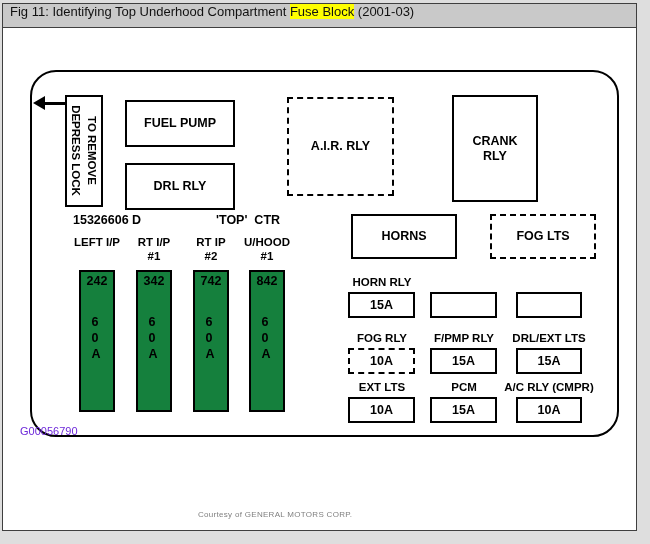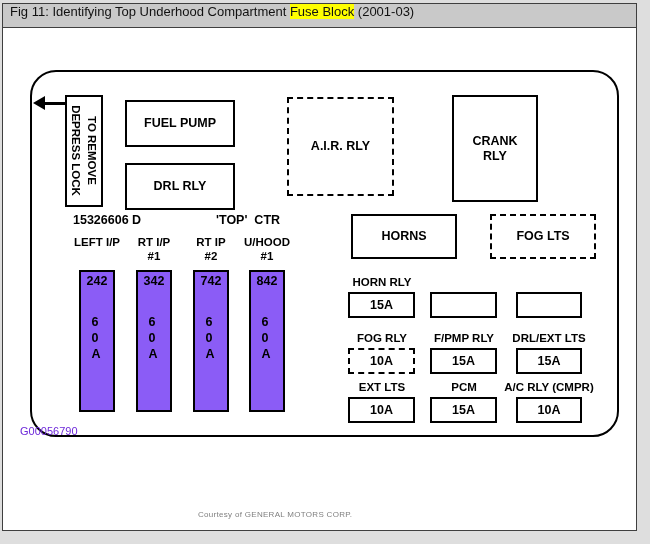--- a/index.html
+++ b/index.html
@@ -32,21 +32,21 @@
   .depress-inner { position:absolute; left:-39px; top:37px; width:110px; height:33px;
     transform:rotate(90deg); font-weight:bold; font-size:11.5px; line-height:16px;
     text-align:center; white-space:nowrap; }
 
   .txt { position:absolute; font-weight:bold; font-size:12.5px; color:#000; }
 
   .colhead { position:absolute; width:62px; font-weight:bold; font-size:11.5px;
     line-height:14px; text-align:center; }
 
   .fusecol { position:absolute; top:270px; width:36px; height:142px;
-    border:2.5px solid #000; background:#8b5cf6; }
+    border:2.5px solid #000; background:#15803d; }
   .fuse-id { margin-top:2px; text-align:center; font-weight:bold; font-size:12.5px; }
   .amp { width:11px; margin:26px auto 0; word-break:break-all;
     font-weight:bold; font-size:12.5px; line-height:16px; text-align:left; }
 
   .glabel { position:absolute; width:96px; font-weight:bold; font-size:11.5px;
     text-align:center; white-space:nowrap; }
 
   .gnum { position:absolute; left:20px; top:425px; font-size:11px; color:#6d28d9; }
   .courtesy { position:absolute; left:198px; top:510px; font-size:8px;
     color:#808080; letter-spacing:.3px; }

